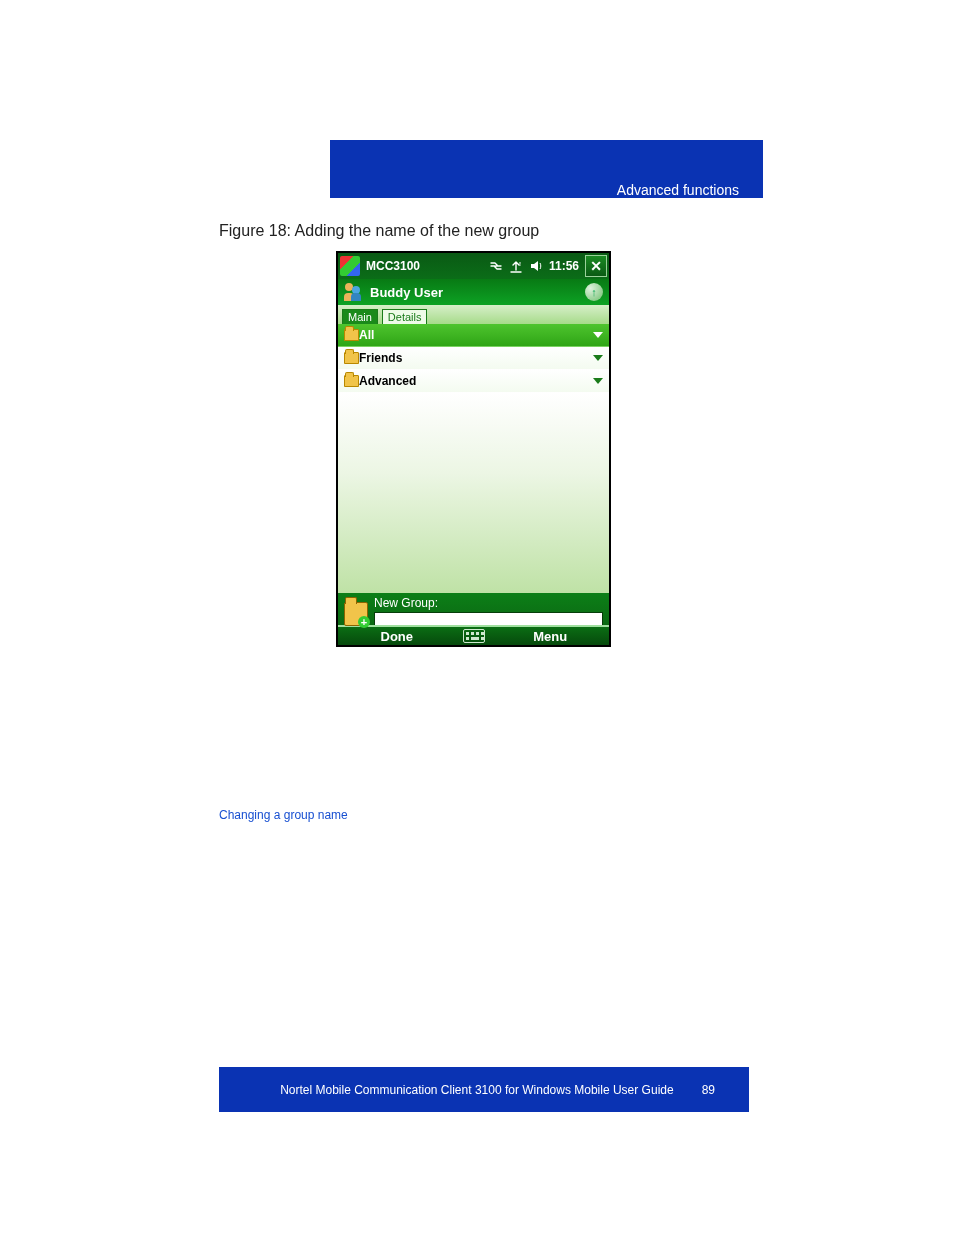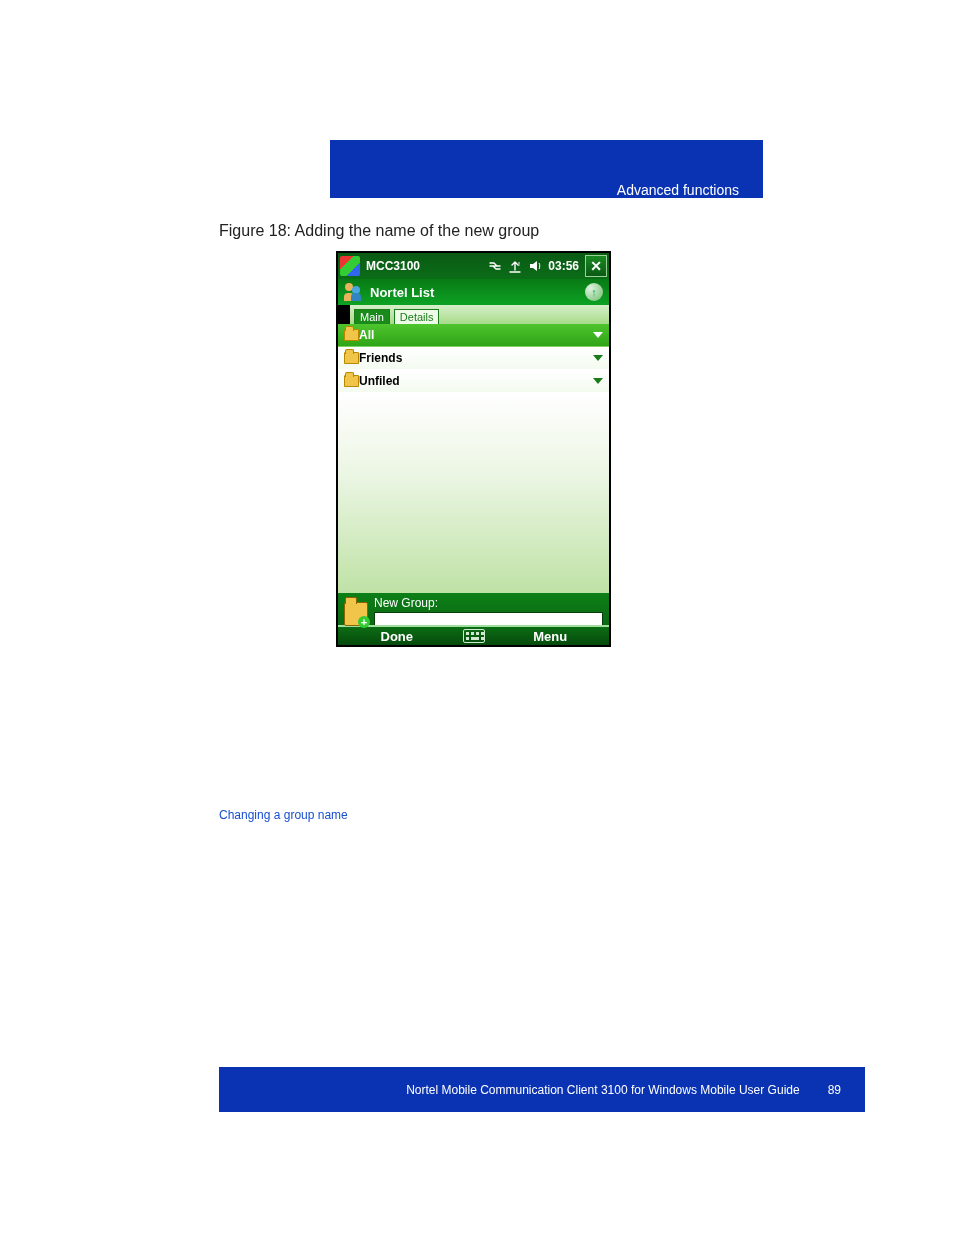--- a/index.html
+++ b/index.html
@@ -38,29 +38,29 @@
     left: 219px;
     top: 808px;
     font-size: 12px;
     color: #174fd1;
     font-weight: 400;
   }
   .footer-bar {
     position: absolute;
     left: 219px;
     top: 1067px;
-    width: 646px;
+    width: 530px;
     height: 45px;
     background: #0a33b3;
     color: #fff;
     font-size: 12px;
     display: flex;
     align-items: center;
     justify-content: flex-end;
-    padding-right: 24px;
+    padding-right: 34px;
     gap: 28px;
   }
   .footer-bar .pnum { font-size: 12px; }
   
   .shot {
     position: absolute;
     left: 336px;
     top: 251px;
     width: 275px;
     height: 396px;
@@ -123,21 +123,20 @@
     font-size:11px;
     font-weight:bold;
   }
   .tabs-row {
     height: 19px;
     background: linear-gradient(#d6efc9,#a7db8a);
     display:flex; align-items:flex-end;
     padding: 0 4px;
     gap: 4px;
     font-size: 11px;
-    margin-left: 12px;
   }
   .tab {
     border: 1px solid #1a7b1a;
     border-bottom: none;
     padding: 0px 5px;
     color: #1a7b1a;
     background: #eefbe8;
     height: 15px;
     line-height: 14px;
   }
@@ -249,53 +248,53 @@
           <path d="M7 3v8M4 6l3-3 3 3M2 13h10" stroke="#fff" stroke-width="1.4" fill="none" stroke-linecap="round"></path>
           <text x="10" y="7" font-size="6" fill="#fff">!</text>
         </svg>
     </span>
     <span class="tb-icon">
       <svg class="status-icon" viewBox="0 0 14 14">
           <path d="M2 5v4h3l4 3V2L5 5H2z" fill="#fff"></path>
           <path d="M11 4c1 1 1 5 0 6" stroke="#fff" stroke-width="1" fill="none"></path>
         </svg>
     </span>
-    <span>03:56</span>
+    <span>11:56</span>
     <span class="tb-close">✕</span>
   </div>
 
   <div class="subheader">
     <span class="buddy-icon">
       <span class="head"></span>
         <span class="body"></span>
       <span class="head2"></span>
         <span class="body2"></span>
     </span>
-    <span>Nortel List</span>
+    <span>Buddy User</span>
     <span class="circle-up">↑</span>
   </div>
 
   <div class="tabs-row">
     <span class="tab active">Main</span>
     <span class="tab">Details</span>
   </div>
 
   <div class="group-row row-all">
     <span class="folder"></span>
     <span>All</span>
     <span class="chev"></span>
   </div>
   <div class="group-row row-plain">
     <span class="folder"></span>
     <span>Friends</span>
     <span class="chev"></span>
   </div>
   <div class="group-row row-plain">
     <span class="folder"></span>
-    <span>Unfiled</span>
+    <span>Advanced</span>
     <span class="chev"></span>
   </div>
 
   <div class="list-body"></div>
 
   <div class="newgroup-bar">
     <span class="newfolder-icon"></span>
     <div class="ng-right">
       <span>New Group:</span>
       <div class="ng-input"></div>

